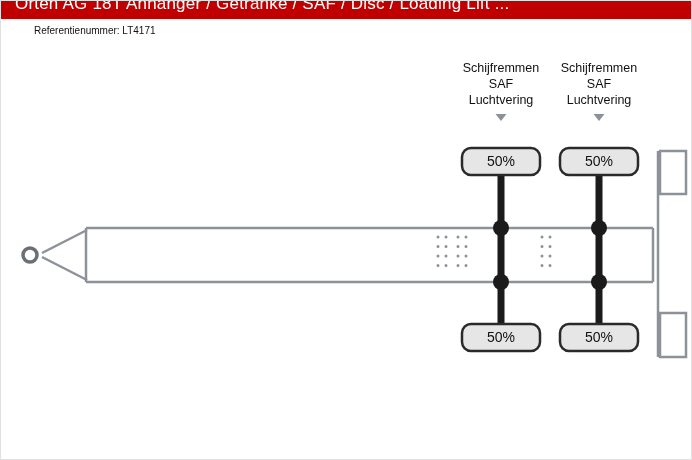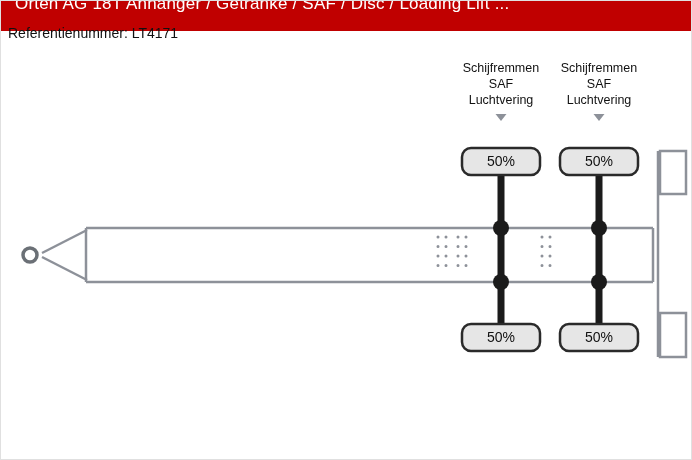--- a/index.html
+++ b/index.html
@@ -1,27 +1,27 @@
 <!DOCTYPE html>
 <html><head>
 <meta charset="utf-8">
 <style>
   * { margin:0; padding:0; box-sizing:border-box; }
   html,body { width:692px; height:460px; background:#fff;
               font-family:"Liberation Sans", sans-serif; }
   .page { position:relative; width:692px; height:460px; background:#fff;
           border:1px solid #e0e0e0; overflow:hidden; }
 
-  .header { position:absolute; top:0; left:0; right:0; height:30px;
+  .header { position:absolute; top:0; left:0; right:0; height:18px;
             background:#c00000; overflow:hidden; }
   .header-title { color:#ffffff; font-size:17px; font-weight:400;
                   white-space:nowrap; padding-left:14px; margin-top:-7px;
                   letter-spacing:0.2px; }
 
-  .ref { position:absolute; top:24px; left:7px; font-size:14px; color:#111; }
+  .ref { position:absolute; top:24px; left:33px; font-size:10px; color:#111; }
 
   .diagram { position:absolute; top:50px; left:0; }
 
   .frame-line { stroke:#8d9199; stroke-width:2.5; fill:none; }
   .dots { stroke:#8d9199; stroke-width:3; stroke-linecap:round;
           stroke-dasharray:0 9.5; }
   .axle-label { font-size:12.5px; fill:#111; text-anchor:middle; }
   .wheel-label { font-size:14px; fill:#111; text-anchor:middle; }
   .marker { fill:#8d9199; }
   .axle-bar { fill:#1b1b1b; }

